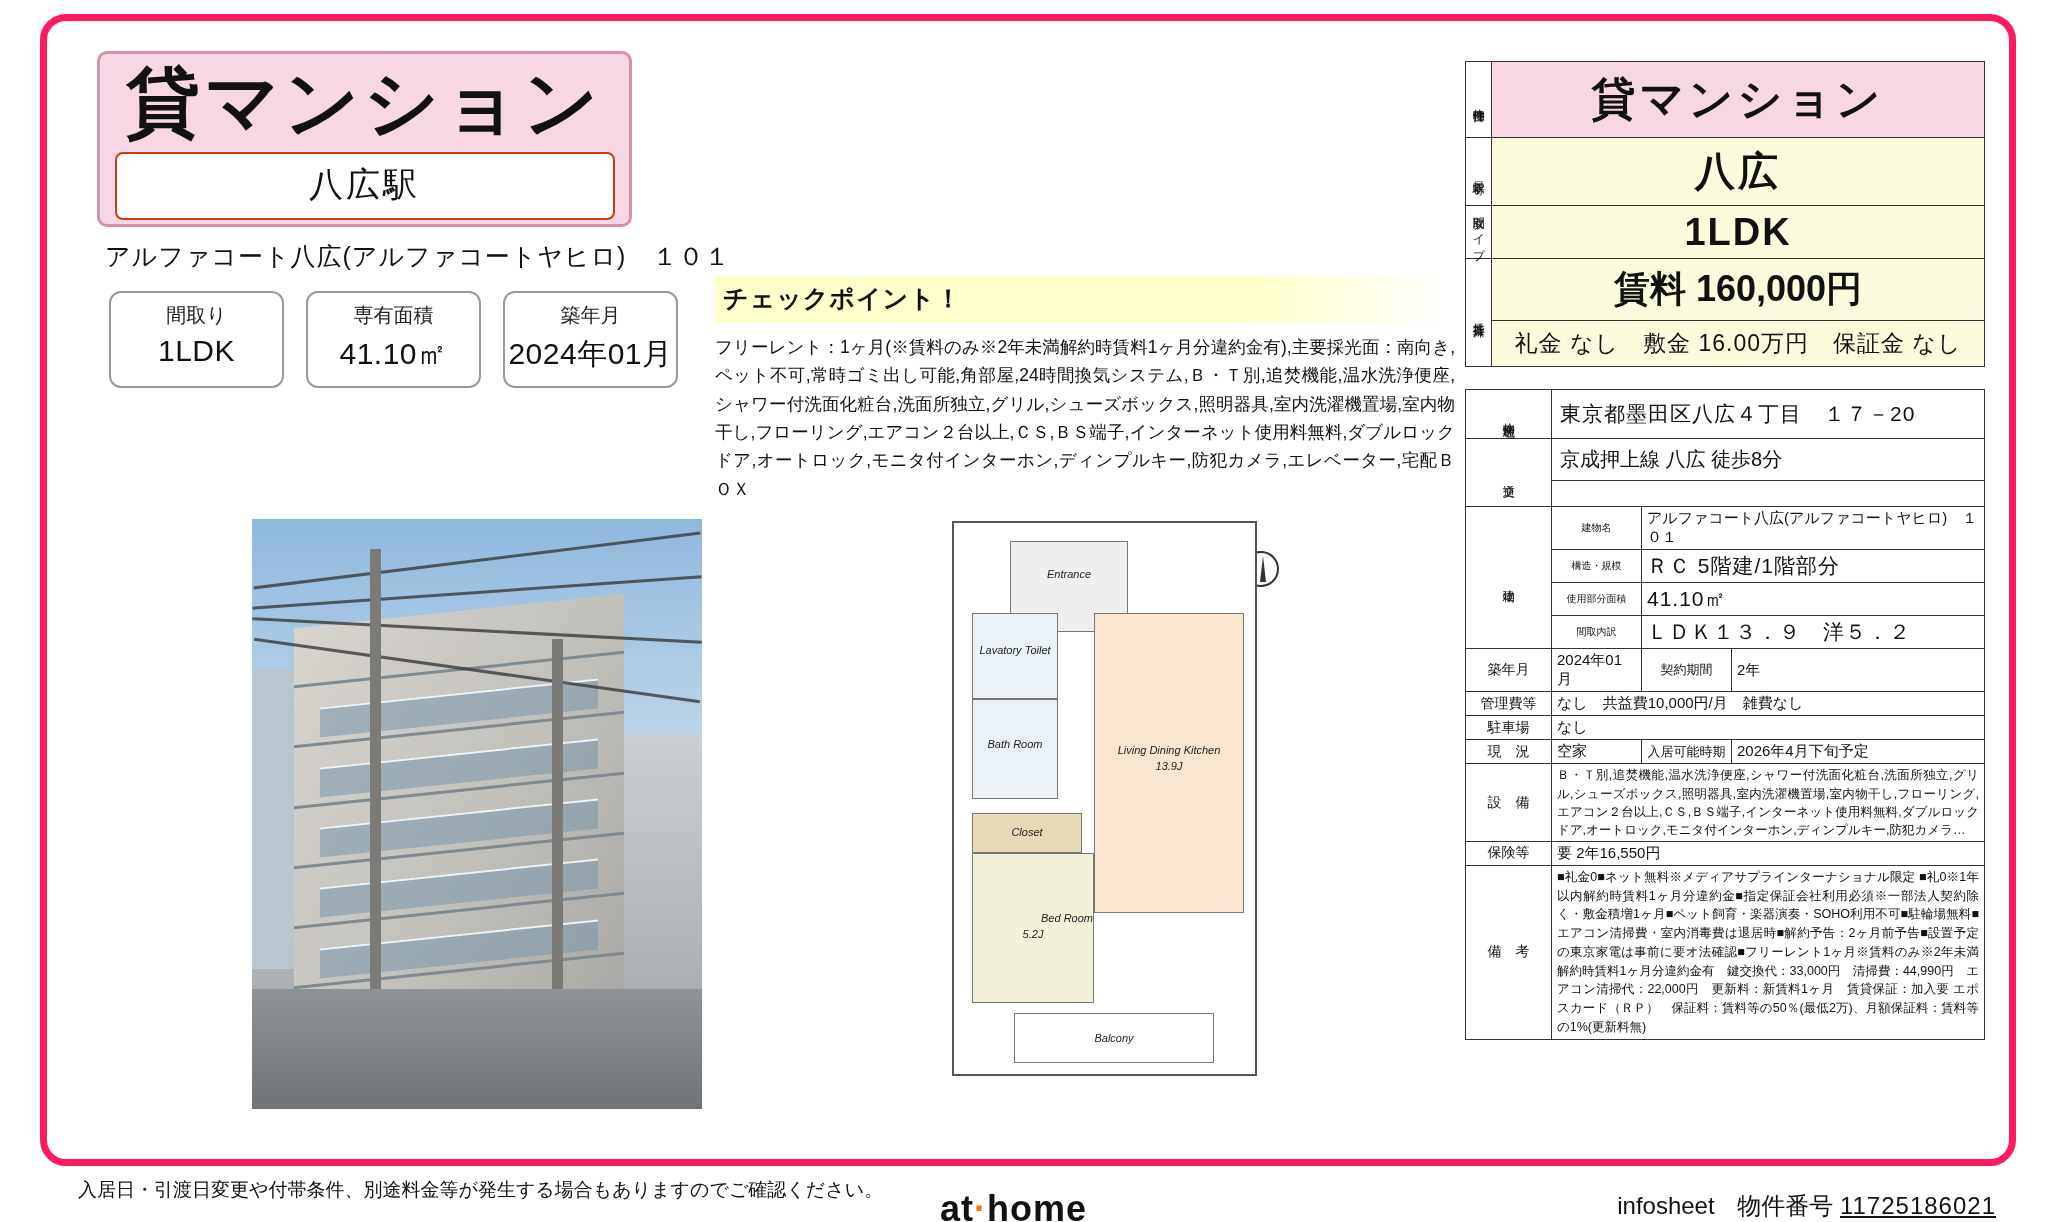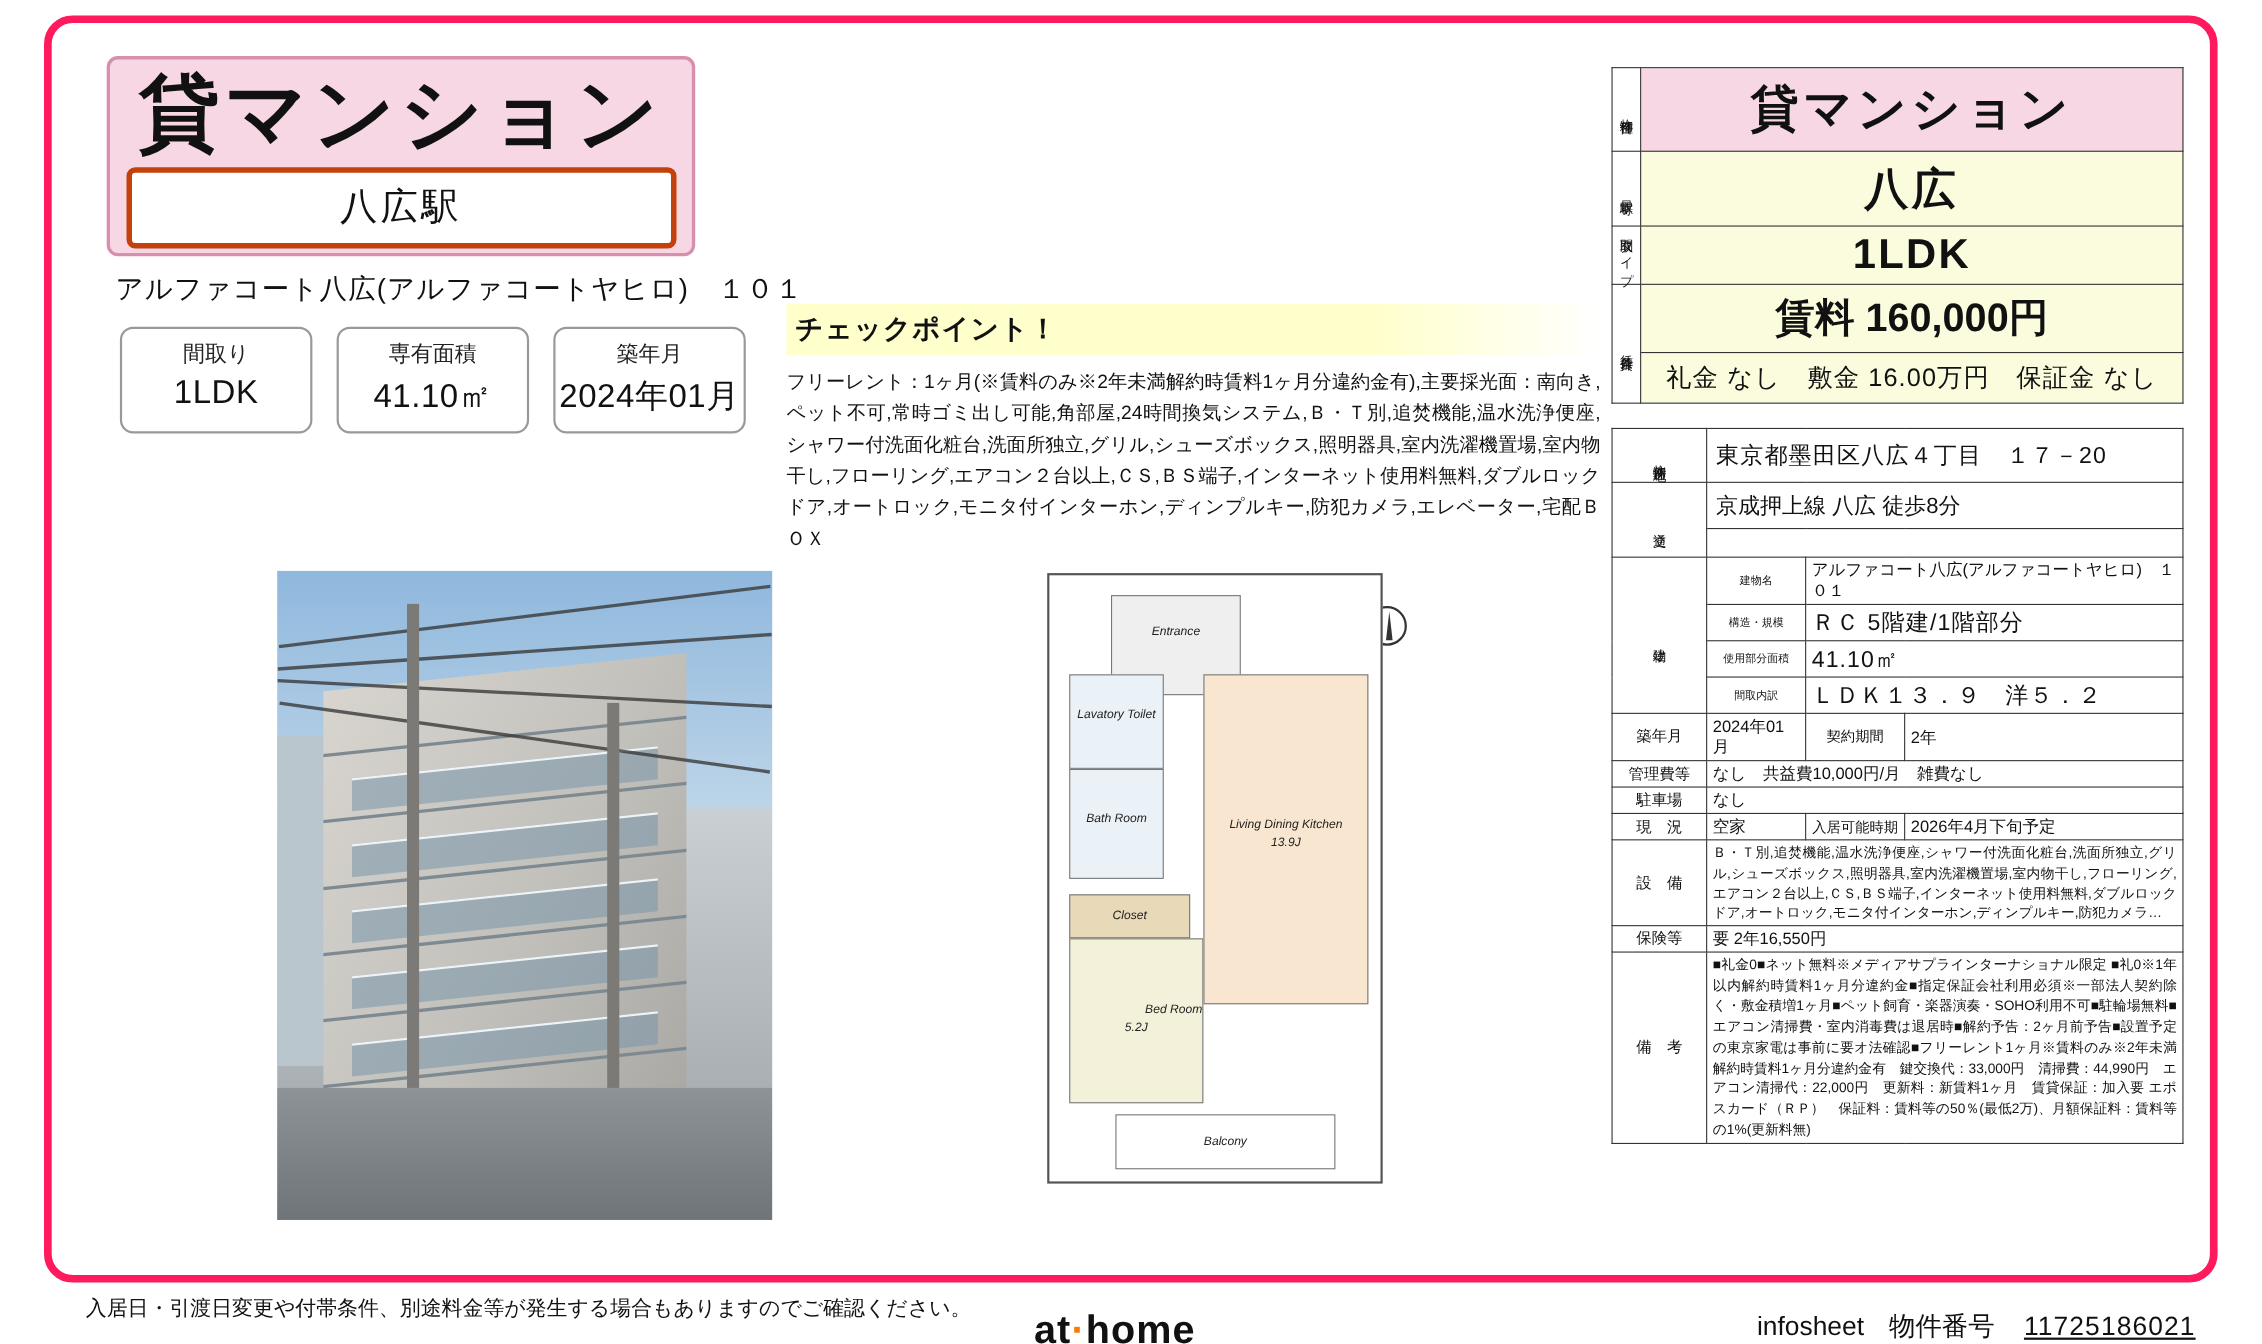--- a/index.html
+++ b/index.html
@@ -38,21 +38,21 @@
     font-size: 74px;
     letter-spacing: 4px;
     font-weight: bold;
     line-height: 1.05;
     color: #111;
   }
   .station-box {
     margin: 10px auto 0 auto;
     width: 500px;
     background: #fff;
-    border: 5px solid #c2410c;
+    border: 2px solid #c2410c;
     border-radius: 8px;
     font-size: 34px;
     padding: 8px 0 10px 0;
     letter-spacing: 3px;
   }
   .bldg-name {
     margin-top: 13px;
     margin-left: 8px;
     font-size: 25px;
     letter-spacing: 1px;
@@ -197,21 +197,21 @@
   }
   .athome {
     position:absolute; left:940px; top:1188px;
     font-size: 36px; font-weight: bold; letter-spacing:1px;
   }
   .athome .dot { color:#ff7a00; }
   .infosheet {
     position:absolute; right:60px; top:1190px;
     font-size: 24px;
   }
-  .infosheet .num { text-decoration: underline; margin-left:20px; letter-spacing:1px;}
+  .infosheet .num { text-decoration: underline; margin-left:0; letter-spacing:1px;}
 </style>
 </head>
 <body>
 
 <div class="sheet">
 
   <div class="left">
     <div class="title-box">
       <div class="title-main">貸マンション</div>
       <div class="station-box">八広駅</div>

